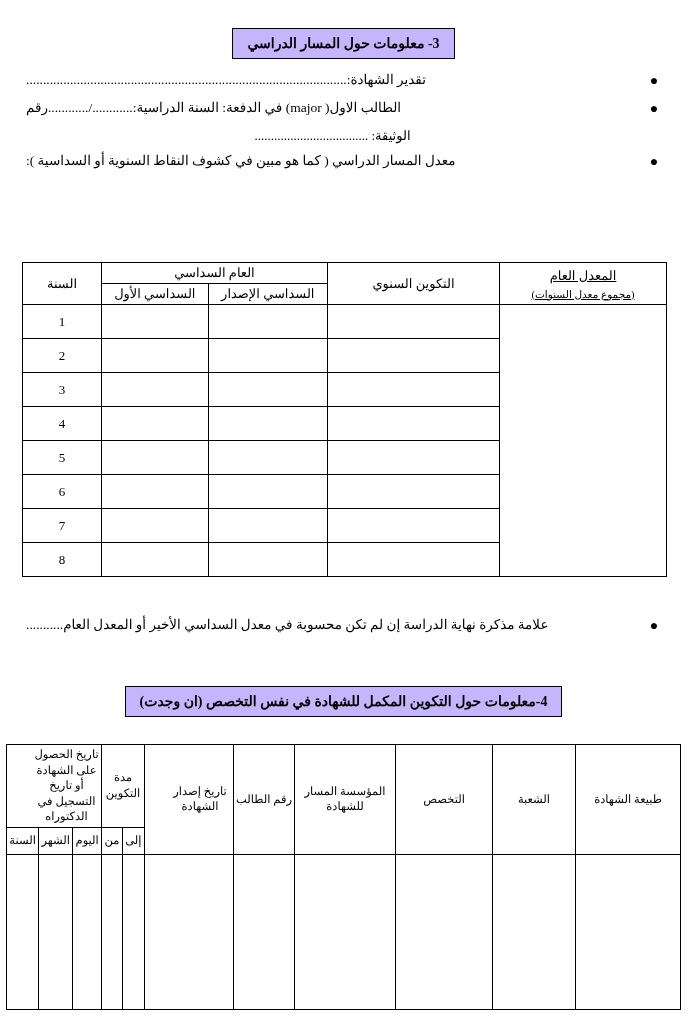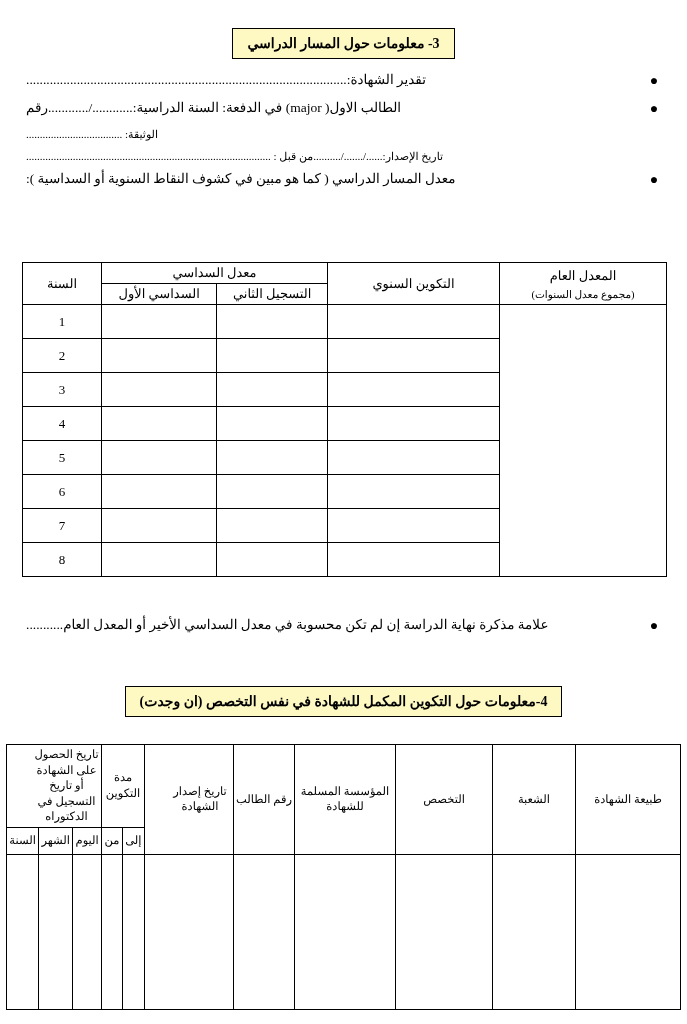--- a/index.html
+++ b/index.html
@@ -23,21 +23,21 @@
   }
 
   
   .section-title {
     border: 1px solid #000;
     text-align: center;
     font-weight: bold;
     font-size: 14px;
     padding: 6px 14px;
     display: inline-block;
-    background: #fef9c3;
+    background: #c4b5fd;
   }
   .title-wrap {
     text-align: center;
   }
   .title-wrap.s1 {
     position: absolute;
     top: 28px;
     left: 0;
     right: 0;
   }
@@ -68,22 +68,22 @@
     width: 14px;
     text-align: center;
     font-size: 14px;
     line-height: 1.5;
   }
   .bullet-text {
     flex: 1 1 auto;
     text-align: left;
   }
   .sub-line {
-    text-align: left;
-    font-size: 11px;
+    text-align: center;
+    font-size: 13px;
     line-height: 1.6;
     padding-right: 22px;
     margin-bottom: 4px;
   }
   .dots-fill {
     letter-spacing: 0px;
   }
 
   
   table {
@@ -102,21 +102,21 @@
     text-align: center;
     vertical-align: middle;
     padding: 2px 3px;
   }
   .tbl1 th {
     font-weight: normal;
   }
   .tbl1 .h-year   { width: 72px; }
   .tbl1 .h-sem    { width: 248px; }
   .tbl1 .h-annual { width: 165px; }
-  .tbl1 .h-gen    { width: 160px; }
+  .tbl1 .h-gen    { width: 160px; text-decoration: underline; }
   .tbl1 .row-cell { height: 29px; }
   .small-note {
     font-size: 10.5px;
     display: block;
     margin-top: 4px;
   }
 
   
   .bullet-after {
     position: absolute;
@@ -170,42 +170,41 @@
         <span>تقدير الشهادة:</span><span class="dots-fill">................................................</span><span class="dots-fill">...............................................</span>
       </span>
     </div>
 
     <div class="bullet-row">
       <span class="bullet-dot">●</span>
       <span class="bullet-text">الطالب الاول( major) في الدفعة: السنة الدراسية:............/............رقم</span>
     </div>
 
     <div class="sub-line">الوثيقة: ...................................</div>
-    <div class="sub-line">تاريخ الإصدار:....../......./..........من قبل : .........................................................................................</div>
 
     <div class="bullet-row">
       <span class="bullet-dot">●</span>
       <span class="bullet-text">معدل المسار الدراسي ( كما هو مبين في كشوف النقاط السنوية أو السداسية ):</span>
     </div>
 
   </div>
 
   <table class="tbl1">
     <thead>
       <tr>
         <th class="h-gen" rowspan="2">
           <span>المعدل العام</span>
           <span class="small-note">(مجموع معدل السنوات)</span>
         </th>
         <th class="h-annual" rowspan="2">التكوين السنوي</th>
-        <th class="h-sem" colspan="2">معدل السداسي</th>
+        <th class="h-sem" colspan="2">العام السداسي</th>
         <th class="h-year" rowspan="2">السنة</th>
       </tr>
       <tr class="sub-row">
-        <th>التسجيل الثاني</th>
+        <th>السداسي الإصدار</th>
         <th>السداسي الأول</th>
       </tr>
     </thead>
     <tbody>
       <tr>
         <td class="row-cell" rowspan="8"></td>
         <td class="row-cell"></td>
         <td class="row-cell"></td>
         <td class="row-cell"></td>
         <td class="row-cell">1</td>
@@ -265,21 +264,21 @@
   <div class="title-wrap s2">
     <div class="section-title">4-معلومات حول التكوين المكمل للشهادة في نفس التخصص (ان وجدت)</div>
   </div>
 
   <table class="tbl2">
     <thead>
       <tr class="hdr-tall">
         <th class="c-nature" rowspan="2">طبيعة الشهادة</th>
         <th class="c-branch" rowspan="2">الشعبة</th>
         <th class="c-spec" rowspan="2">التخصص</th>
-        <th class="c-inst" rowspan="2">المؤسسة المسلمة للشهادة</th>
+        <th class="c-inst" rowspan="2">المؤسسة المسار للشهادة</th>
         <th class="c-num" rowspan="2">رقم الطالب</th>
         <th class="c-date" rowspan="2">تاريخ إصدار الشهادة</th>
         <th class="c-dur" colspan="2">مدة التكوين</th>
         <th class="c-obt" colspan="3">تاريخ الحصول على الشهادة أو تاريخ التسجيل في الدكتوراه</th>
       </tr>
       <tr class="sub-row">
         <th>إلى</th>
         <th>من</th>
         <th>اليوم</th>
         <th>الشهر</th>

